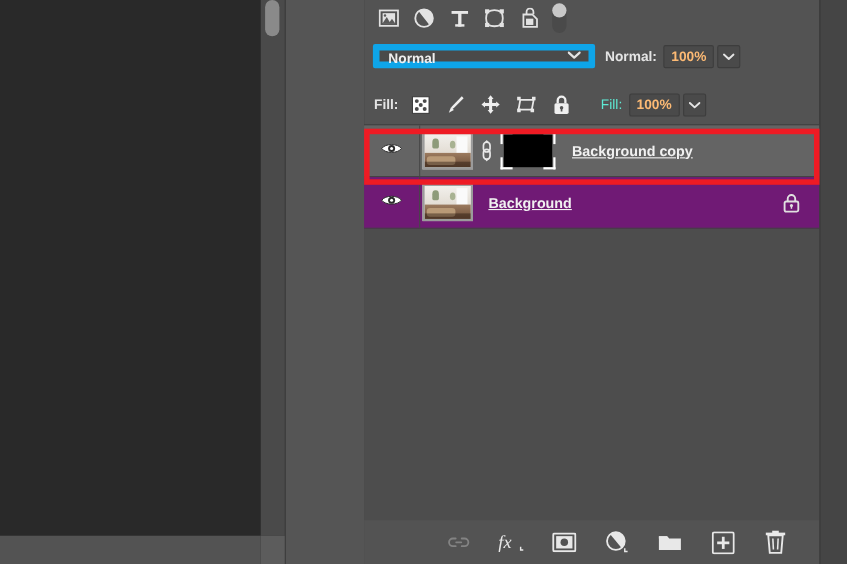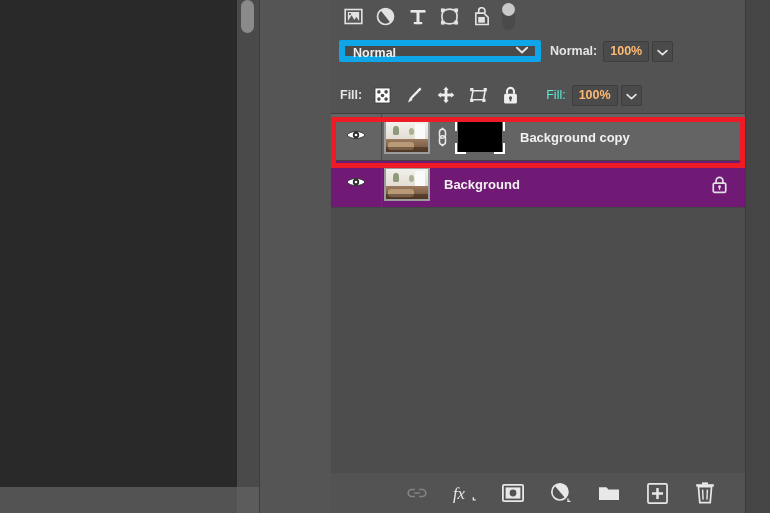--- a/index.html
+++ b/index.html
@@ -329,20 +329,21 @@
   .mask-thumb .c-bl { left: 3px;  bottom: 2px; border-right:none; border-top:none; }
   .mask-thumb .c-br { right: 3px; bottom: 2px; border-left:none;  border-top:none; }
 
   .layer-name {
     color: #f1f1f1;
     font-size: 13px;
     font-weight: bold;
     margin-left: 12px;
     flex: 1;
     white-space: nowrap;
+    text-decoration: underline;
   }
   .layer-name.offset-bg { margin-left: 14px; }
   .row-lock {
     margin-right: 17px;
     display: flex; align-items: center;
   }
 
   
   .sel-rect {
     position: absolute;

